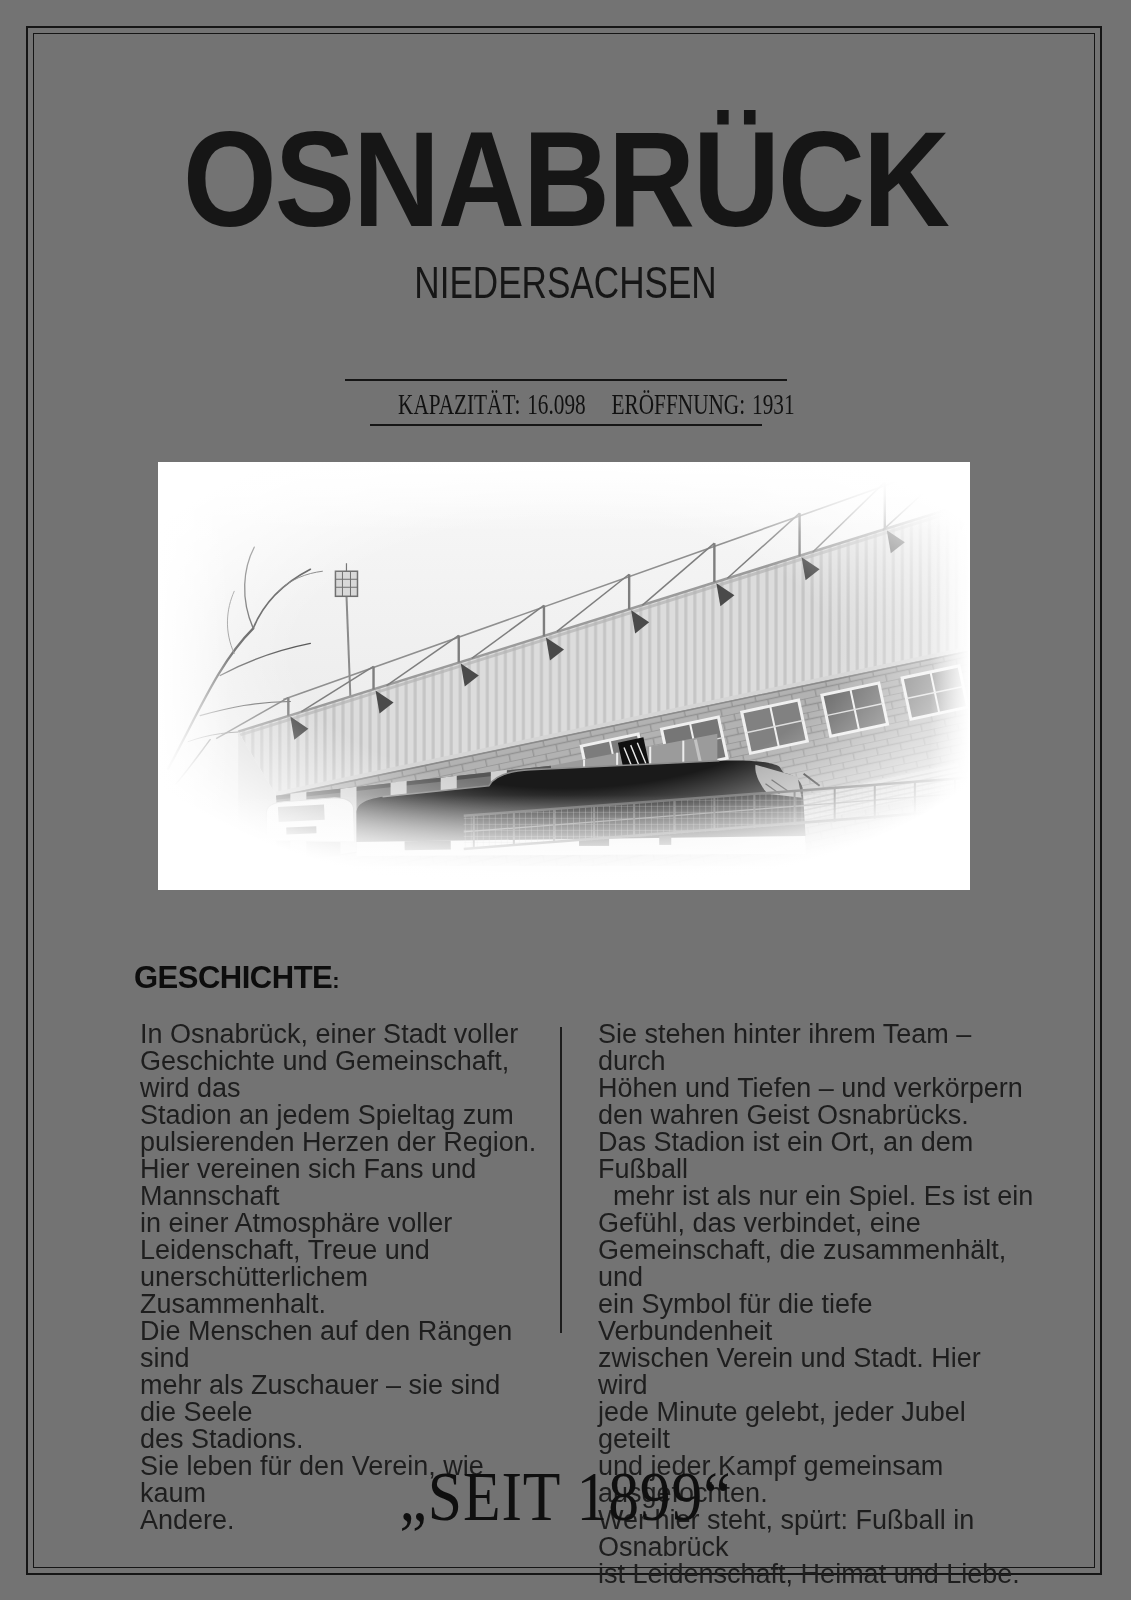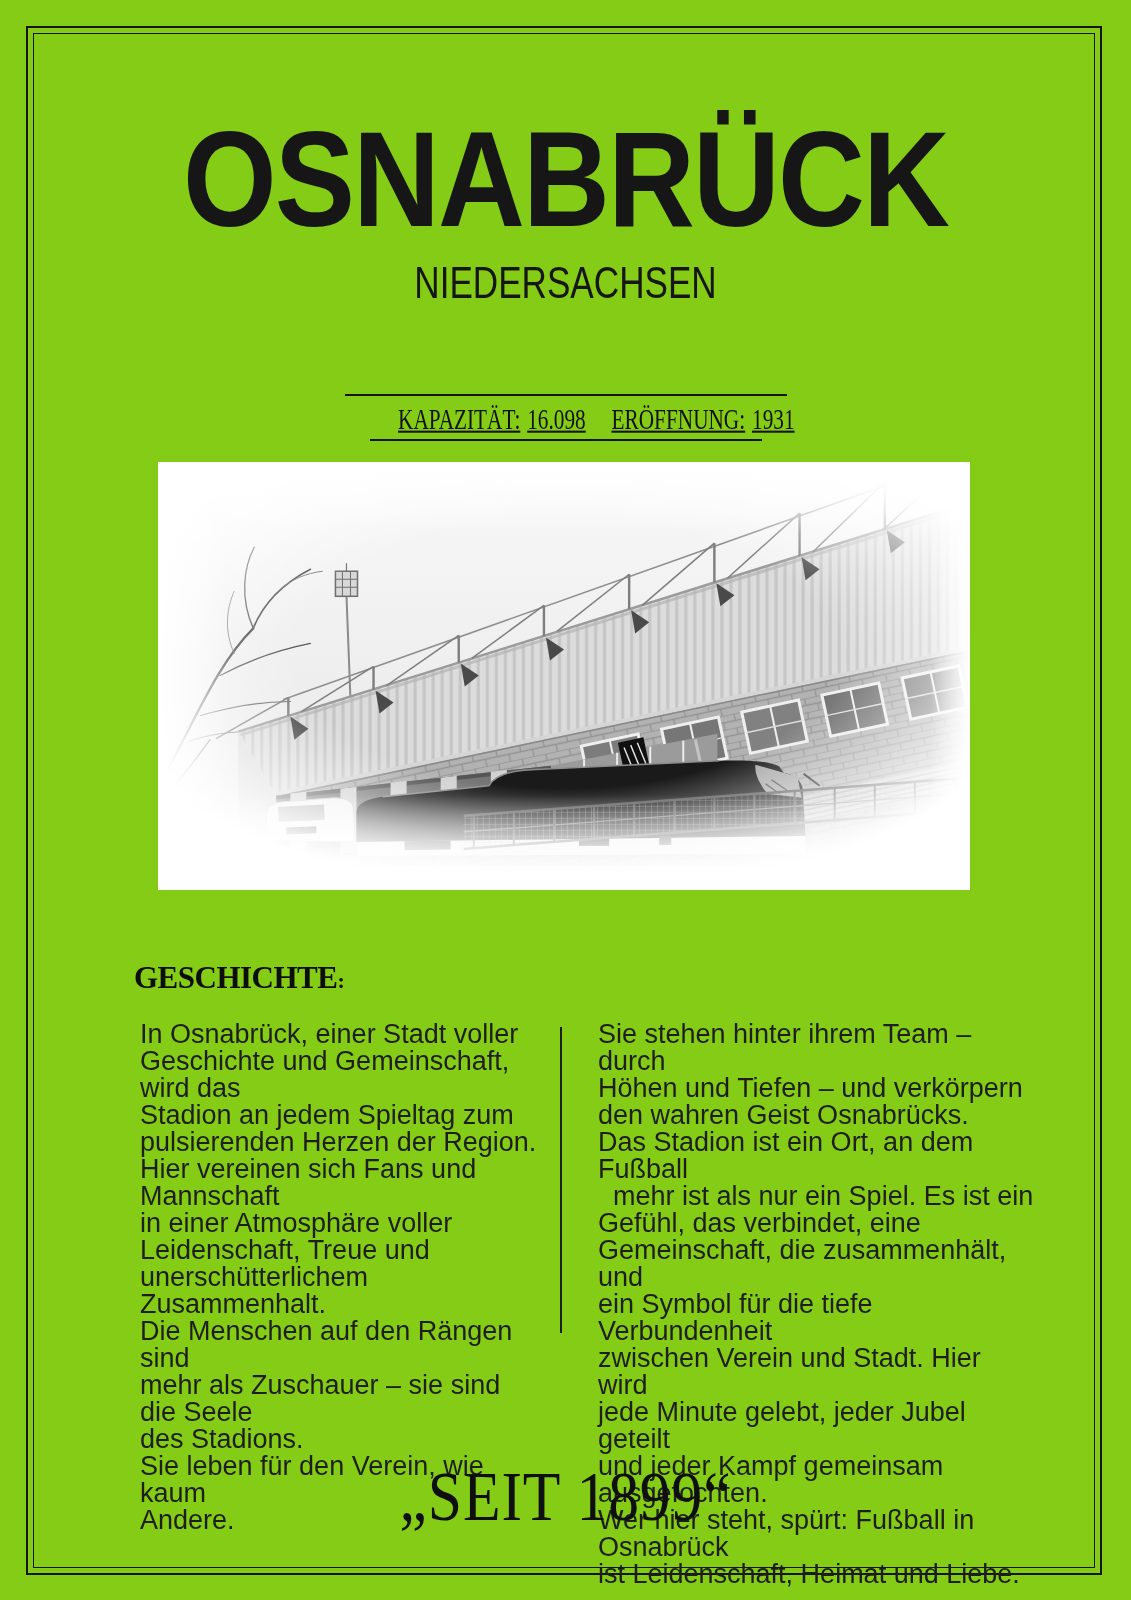--- a/index.html
+++ b/index.html
@@ -1,19 +1,19 @@
 <!DOCTYPE html>
 <html><head>
 <meta charset="utf-8">
 <style>
   html,body{margin:0;padding:0;background:#ffffff;}
   .page{
     position:relative;
     width:1131px;height:1600px;
-    background:#84cc16;
+    background:#737373;
     overflow:hidden;
     font-family:"Liberation Sans", sans-serif;
     color:#161616;
   }
   .frame-outer{
     position:absolute;top:26px;left:26px;right:29px;bottom:25px;
     border:2px solid #151515;
   }
   .frame-inner{
     position:absolute;top:33px;left:33px;right:36px;bottom:32px;
@@ -30,25 +30,24 @@
   }
   .subtitle{
     position:absolute;top:258px;left:0;right:0;
     text-align:center;
     font-size:45px;line-height:1.1;
     letter-spacing:0px;
     transform:scaleX(0.78);
     white-space:nowrap;
   }
   .stats{
-    position:absolute;top:394px;left:50%;
+    position:absolute;top:379px;left:50%;
     width:442px;transform:translateX(-50%);
     border-top:2.5px solid #151515;
     text-align:center;
-    text-decoration:underline;
   }
   .stats-text{
     font-family:"Liberation Serif", serif;
     font-size:28px;line-height:1.2;
     padding-top:6px;padding-bottom:3px;
     transform:scale(0.76,1.05);
     transform-origin:center center;
     white-space:nowrap;
     color:#111;
   }
@@ -70,21 +69,20 @@
       linear-gradient(to left, #ffffff 0px, rgba(255,255,255,0) 40px),
       linear-gradient(to top, #ffffff 10px, rgba(255,255,255,0) 95px),
       linear-gradient(to bottom, #ffffff 0px, rgba(255,255,255,0) 70px),
       radial-gradient(ellipse 64% 60% at 50% 45%, rgba(255,255,255,0) 52%, rgba(255,255,255,0.55) 74%, #ffffff 93%);
   }
   .history-heading{
     position:absolute;top:960px;left:134px;
     font-weight:bold;
     font-size:31px;letter-spacing:-0.5px;
     color:#0d0d0d;
-    font-family:Liberation Serif, serif;
   }
   .history-heading .colon{font-size:22px;}
   .columns{
     position:absolute;top:1021px;left:140px;
     display:flex;
     font-size:27px;line-height:27px;
     color:#1e1e1e;
   }
   .col-left{width:400px;white-space:pre-wrap;}
   .divider{

